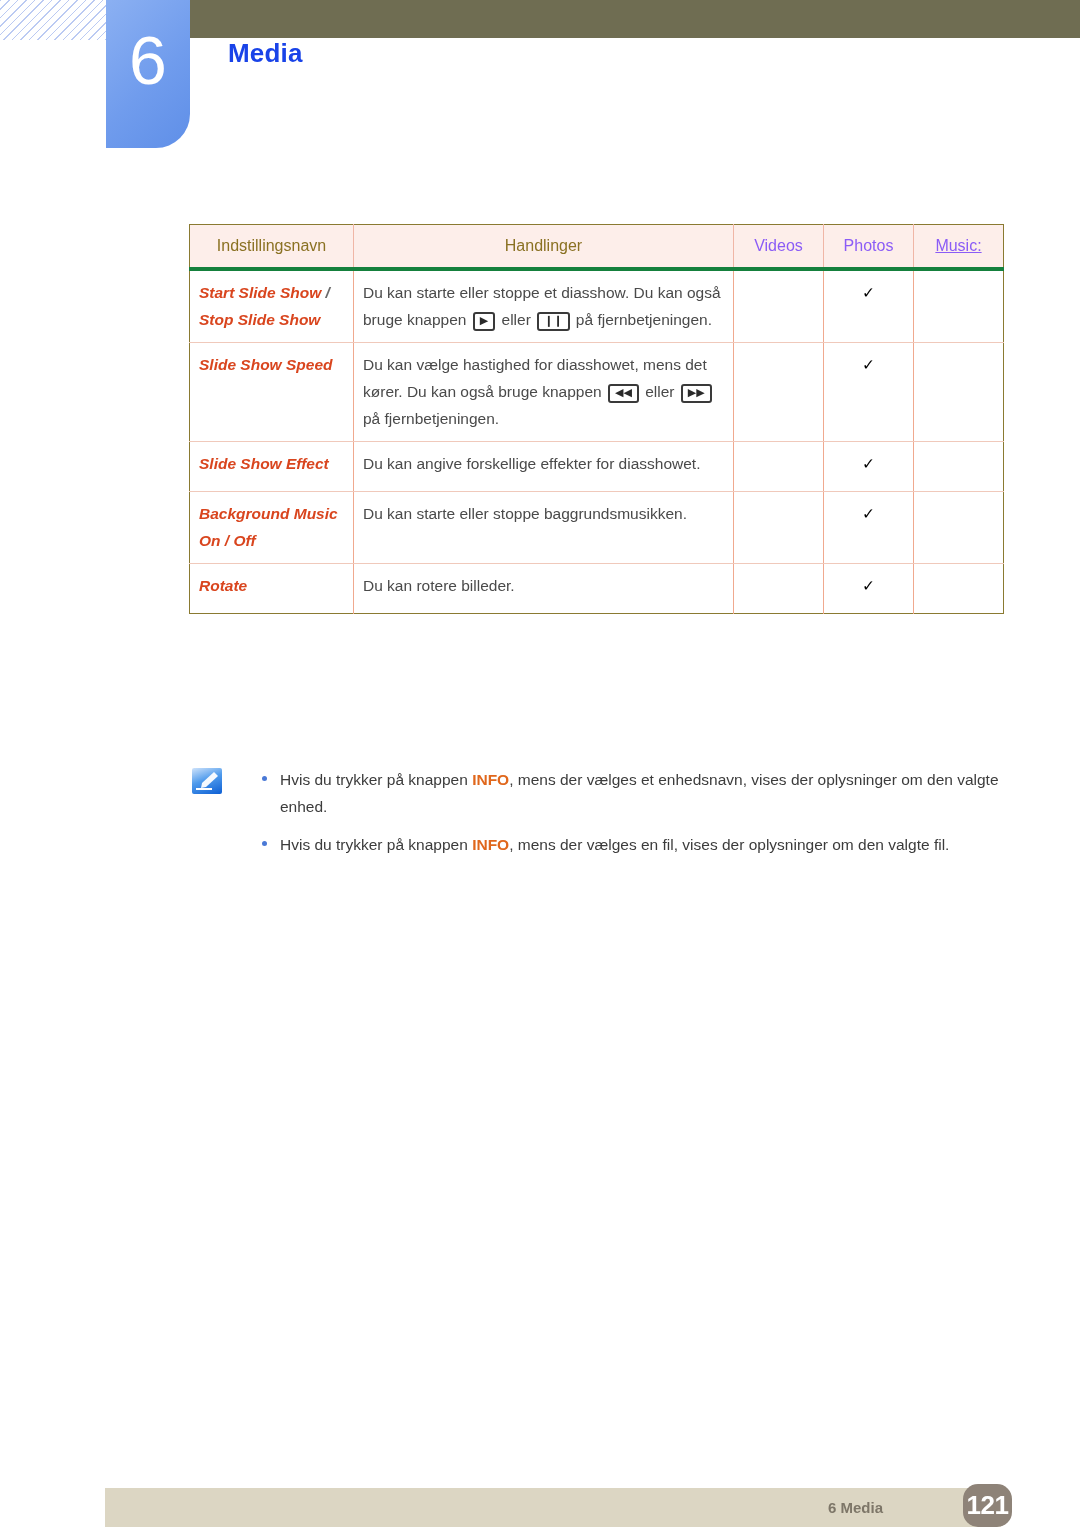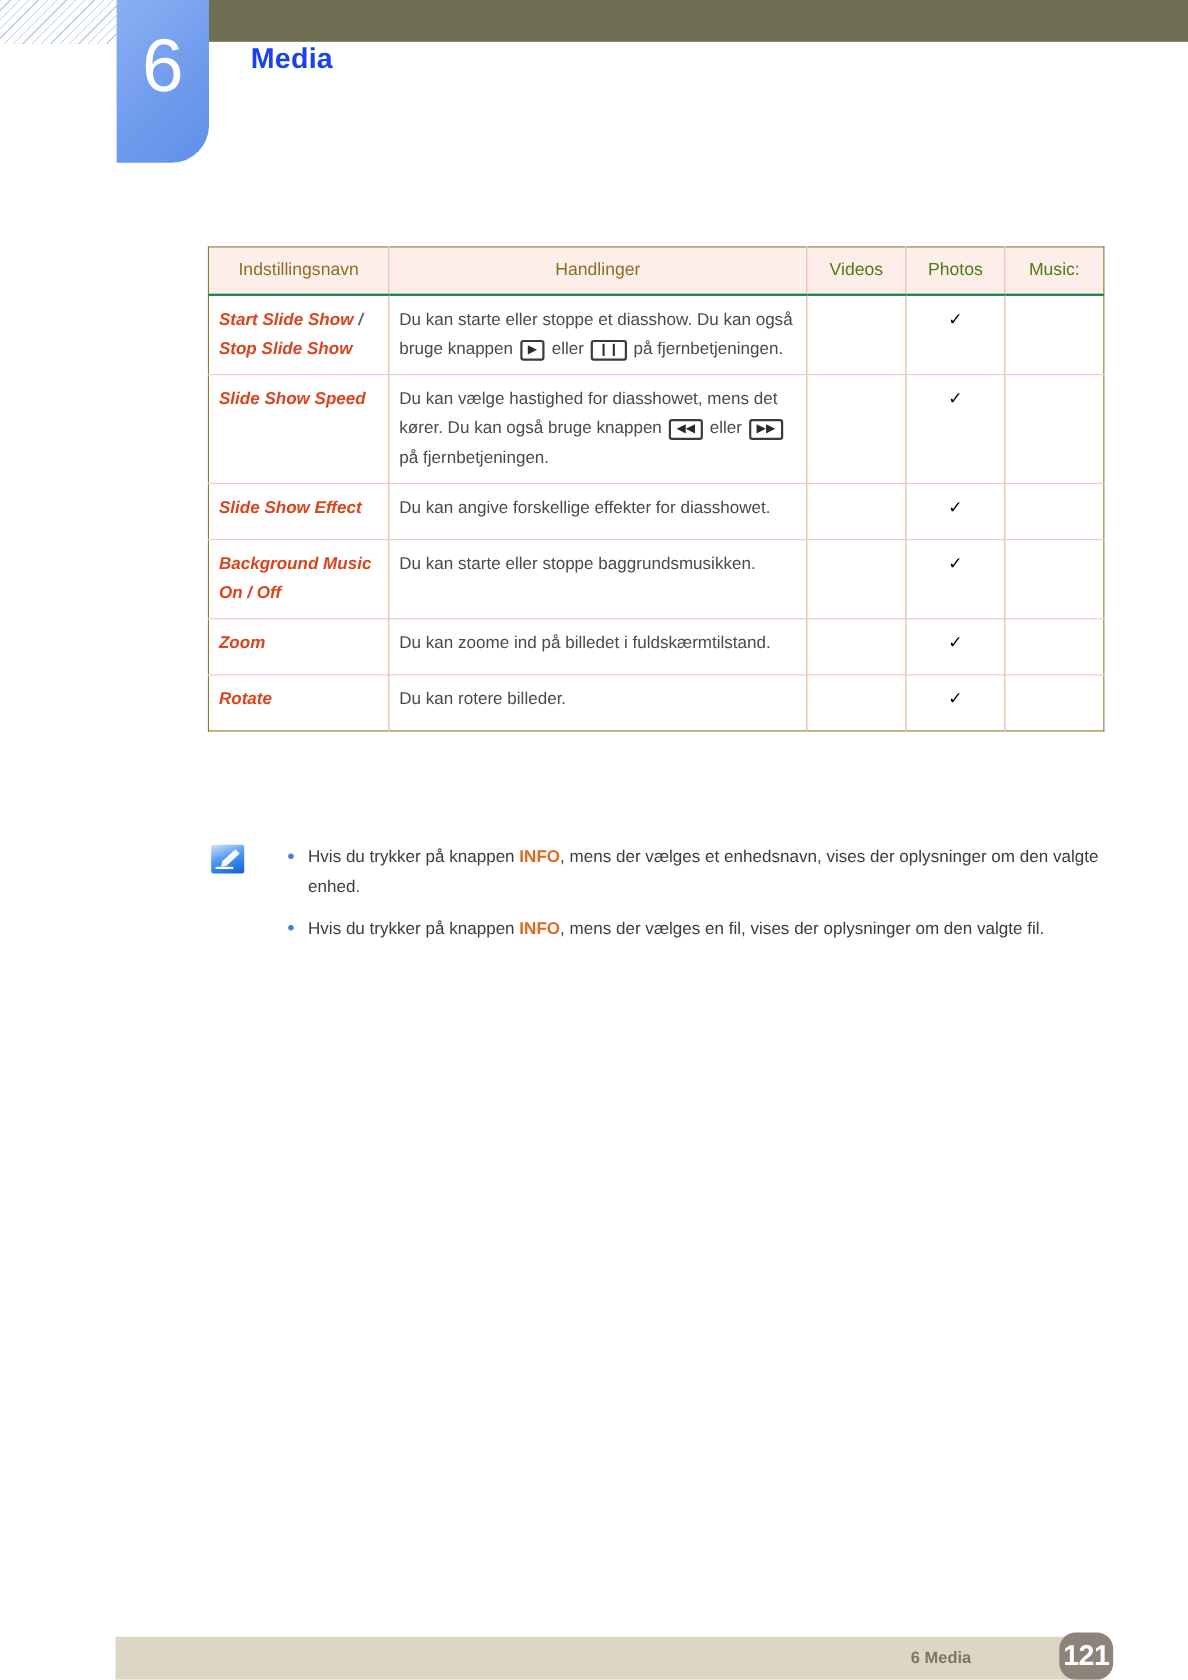--- a/index.html
+++ b/index.html
@@ -70,30 +70,30 @@
   }
   table.spec col.c-name    { width: 164px; }
   table.spec col.c-action  { width: 380px; }
   table.spec col.c-videos  { width: 90px; }
   table.spec col.c-photos  { width: 90px; }
   table.spec col.c-music   { width: 90px; }
 
   table.spec thead th {
     background: #fdeeea;
     border-right: 1px solid #f0b6a6;
-    border-bottom: 2px solid #15803d;
+    border-bottom: 4px solid #15803d;
     font-size: 16px;
     font-weight: normal;
     padding: 12px 6px 12px 6px;
     text-align: center;
     vertical-align: middle;
   }
-  table.spec thead th:last-child { border-right: none; }
+  table.spec thead th:last-child { border-right: none; text-decoration: underline; }
   th.h-olive { color: #8a7122; }
-  th.h-red   { color: #4d7c0f; }
+  th.h-red   { color: #8b5cf6; }
   th.h-name  { text-align: center; }
 
   table.spec tbody td {
     border-right: 1px solid #f0a98f;
     border-bottom: 1px solid #f0c9bb;
     vertical-align: top;
     padding: 9px 9px 9px 9px;
     font-size: 15.5px;
     line-height: 1.72;
   }
@@ -261,27 +261,20 @@
 
       <tr>
         <td class="name">Background Music On / Off</td>
         <td class="desc">Du kan starte eller stoppe baggrundsmusikken.</td>
         <td class="mark"><span class="check"></span></td>
         <td class="mark"><span class="check">✓</span></td>
         <td class="mark"><span class="check"></span></td>
       </tr>
 
 
-      <tr>
-        <td class="name">Zoom</td>
-        <td class="desc">Du kan zoome ind på billedet i fuldskærmtilstand.</td>
-        <td class="mark"><span class="check"></span></td>
-        <td class="mark"><span class="check">✓</span></td>
-        <td class="mark"><span class="check"></span></td>
-      </tr>
 
       <tr>
         <td class="name">Rotate</td>
         <td class="desc">Du kan rotere billeder.</td>
         <td class="mark"><span class="check"></span></td>
         <td class="mark"><span class="check">✓</span></td>
         <td class="mark"><span class="check"></span></td>
       </tr>
     </tbody>
   </table>

